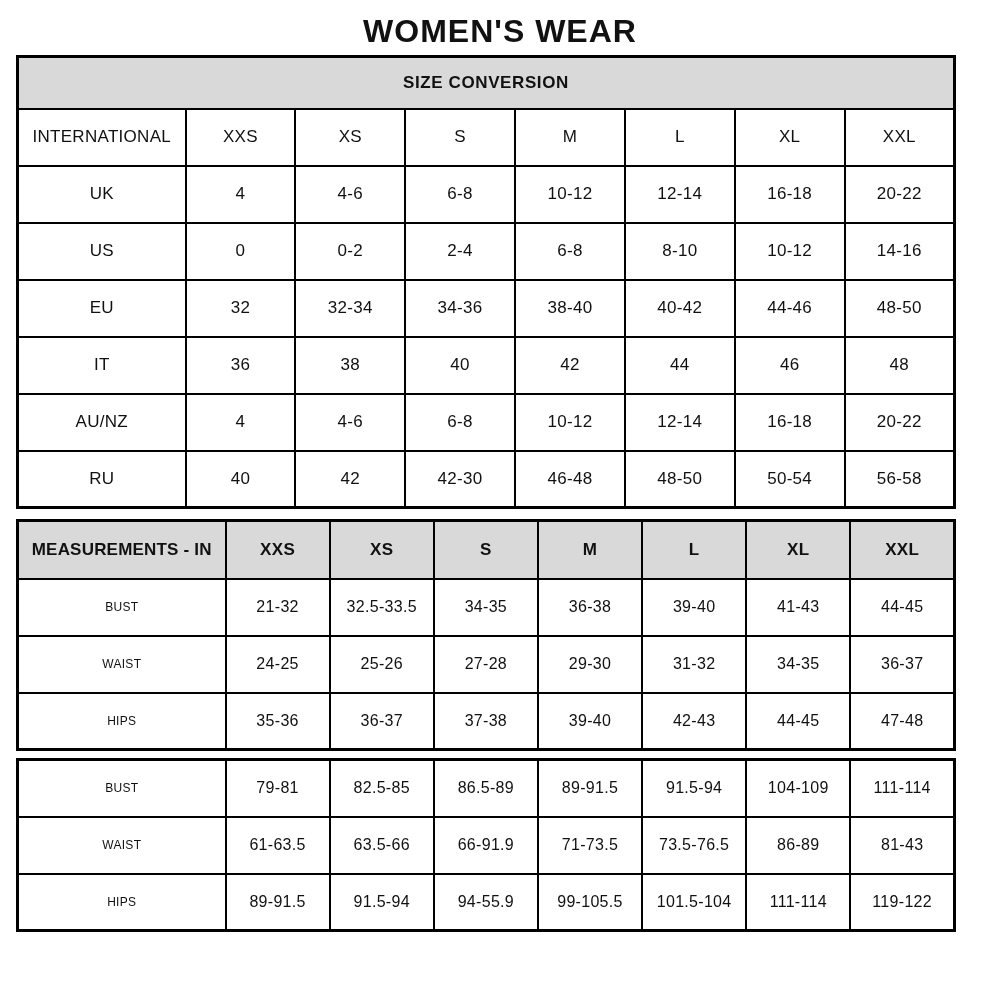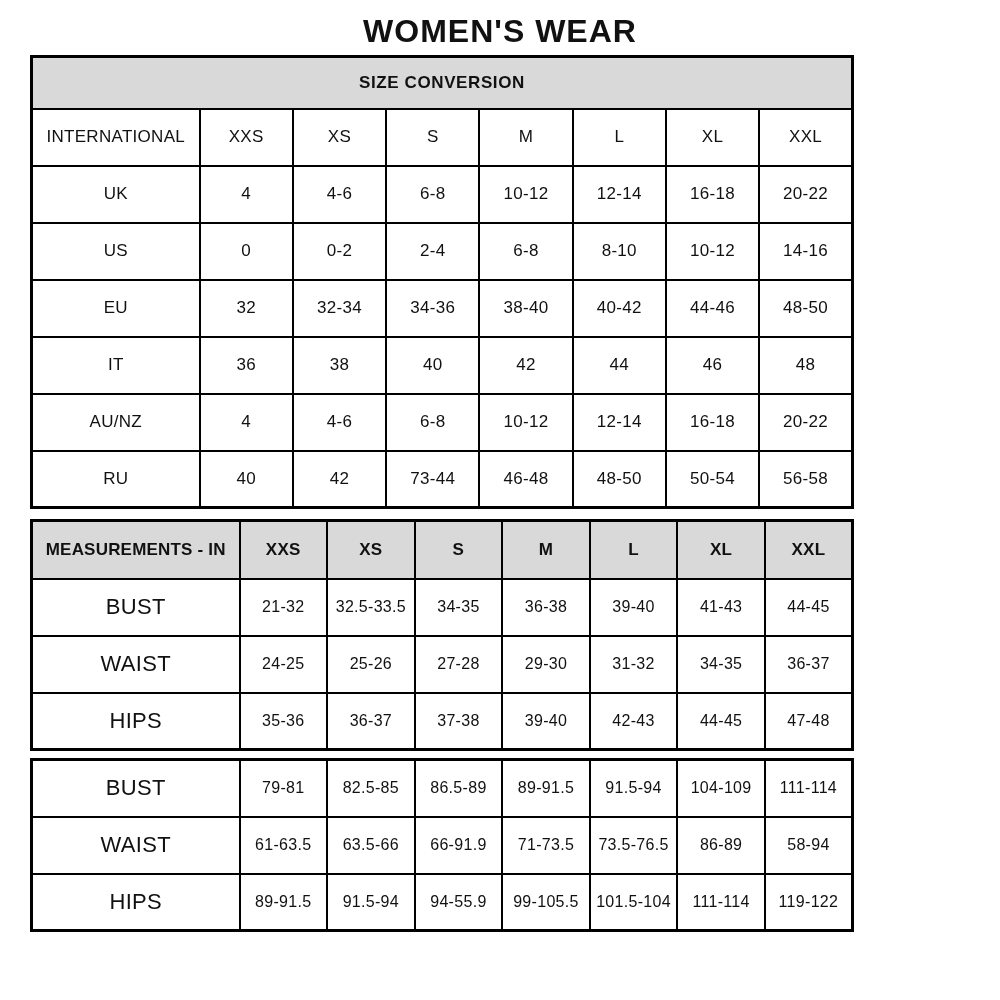--- a/index.html
+++ b/index.html
@@ -14,41 +14,41 @@
     font-family:"Liberation Sans", sans-serif;
     color:var(--text-color);
     -webkit-font-smoothing:antialiased;
   }
   .page{position:relative;width:1000px;height:1000px;background:var(--page-bg);overflow:hidden;}
   .title{
     position:absolute;top:13px;left:0;width:1000px;
     text-align:center;font-size:32px;font-weight:700;letter-spacing:1px;
   }
   table{
-    position:absolute;left:30px;width:824px;
+    position:absolute;left:16px;width:940px;
     border-collapse:collapse;table-layout:fixed;
     border:3px solid var(--border-color);
   }
   td{
     border:2px solid var(--border-color);
     text-align:center;vertical-align:middle;
     font-size:17px;letter-spacing:.3px;
     background:var(--page-bg);
     overflow:hidden;white-space:nowrap;
   }
   #size-table{top:55px;}
   #in-table{top:519px;}
   #cm-table{top:758px;}
   tr.banner td{height:52px;background:var(--header-bg);font-weight:700;letter-spacing:.6px;}
   tr.cols td{height:57px;}
   tr.body td{height:57px;text-align:center;}
   .mhead td{height:58px;background:var(--header-bg);font-weight:700;font-size:17px;}
   .mhead td:first-child{font-size:17px;letter-spacing:.2px;}
   .mbody td{height:57px;font-size:16px;}
-  .mbody td.rowlabel{font-size:22px;margin-top:34px;}
+  .mbody td.rowlabel{font-size:12px;margin-top:34px;}
   col.label1{width:168px;}
   col.label2{width:208px;}
 </style>
 </head>
 <body>
 
 <div class="page">
 
   <div class="title">WOMEN'S WEAR</div>
 
@@ -124,21 +124,21 @@
       <td>6-8</td>
       <td>10-12</td>
       <td>12-14</td>
       <td>16-18</td>
       <td>20-22</td>
     </tr>
     <tr class="body">
       <td class="rowlabel">RU</td>
       <td>40</td>
       <td>42</td>
-      <td>73-44</td>
+      <td>42-30</td>
       <td>46-48</td>
       <td>48-50</td>
       <td>50-54</td>
       <td>56-58</td>
     </tr>
   </tbody>
     </table>
 
   <table id="in-table">
     <colgroup>
@@ -218,21 +218,21 @@
       <td>111-114</td>
     </tr>
     <tr class="mbody">
       <td class="rowlabel">WAIST</td>
       <td>61-63.5</td>
       <td>63.5-66</td>
       <td>66-91.9</td>
       <td>71-73.5</td>
       <td>73.5-76.5</td>
       <td>86-89</td>
-      <td>58-94</td>
+      <td>81-43</td>
     </tr>
     <tr class="mbody">
       <td class="rowlabel">HIPS</td>
       <td>89-91.5</td>
       <td>91.5-94</td>
       <td>94-55.9</td>
       <td>99-105.5</td>
       <td>101.5-104</td>
       <td>111-114</td>
       <td>119-122</td>

